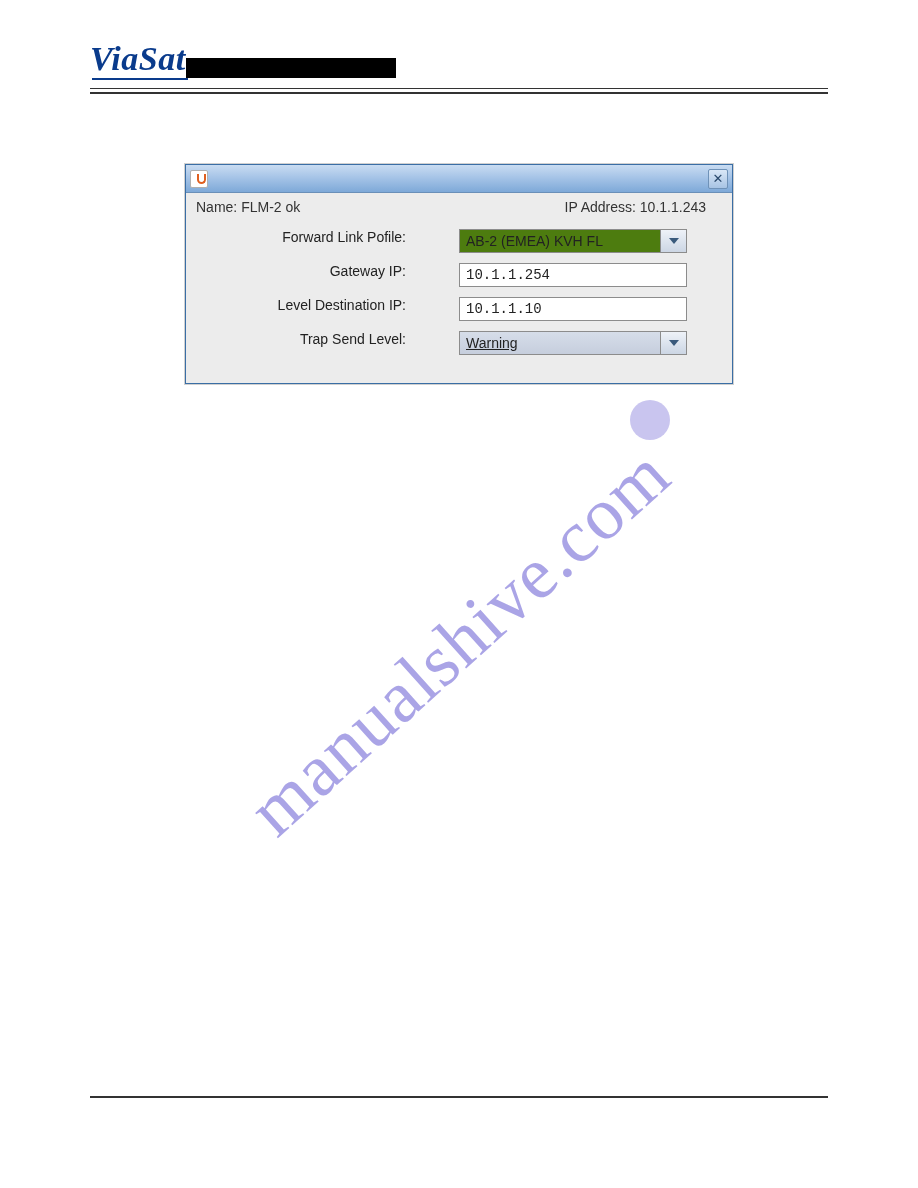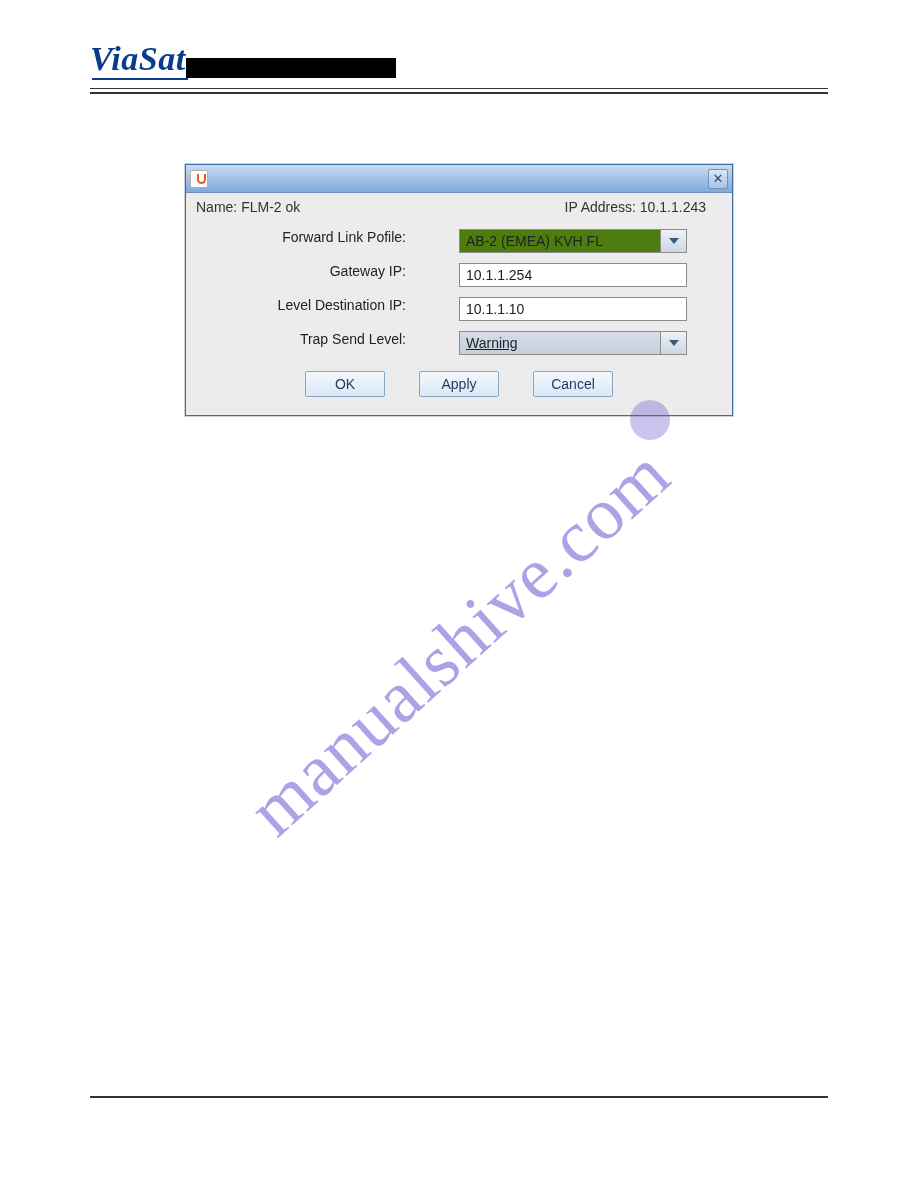--- a/index.html
+++ b/index.html
@@ -168,21 +168,21 @@
     cursor: pointer;
   }
   .combo-arrow svg { display: block; }
   .text-input {
     width: 228px;
     height: 24px;
     border: 1px solid #8c8c8c;
     background: #ffffff;
     padding: 2px 6px;
     font-size: 14px;
-    font-family: Liberation Sans, sans-serif;
+    font-family: Liberation Mono, monospace;
     color: #222;
   }
   .button-row {
     display: flex;
     justify-content: center;
     gap: 34px;
     margin-top: 16px;
   }
   .btn {
     min-width: 80px;
@@ -290,25 +290,20 @@
           <div class="combo">
             <input class="combo-input shaded" readonly="" value="Warning" style="">
             <div class="combo-arrow">
               <svg width="10" height="6" viewBox="0 0 10 6">
                   <path d="M0 0 L10 0 L5 6 Z" fill="#3a5a7c"></path>
                 </svg>
             </div>
           </div>
         </div>
 
-        <div class="button-row">
-          <button class="btn">OK</button>
-          <button class="btn">Apply</button>
-          <button class="btn">Cancel</button>
-        </div>
 
       </div>
     </div>
   </div>
 
   <div class="watermark-dot"></div>
   <div class="watermark">manualshive.com</div>
 
   <hr class="footer-rule">
 </div>

